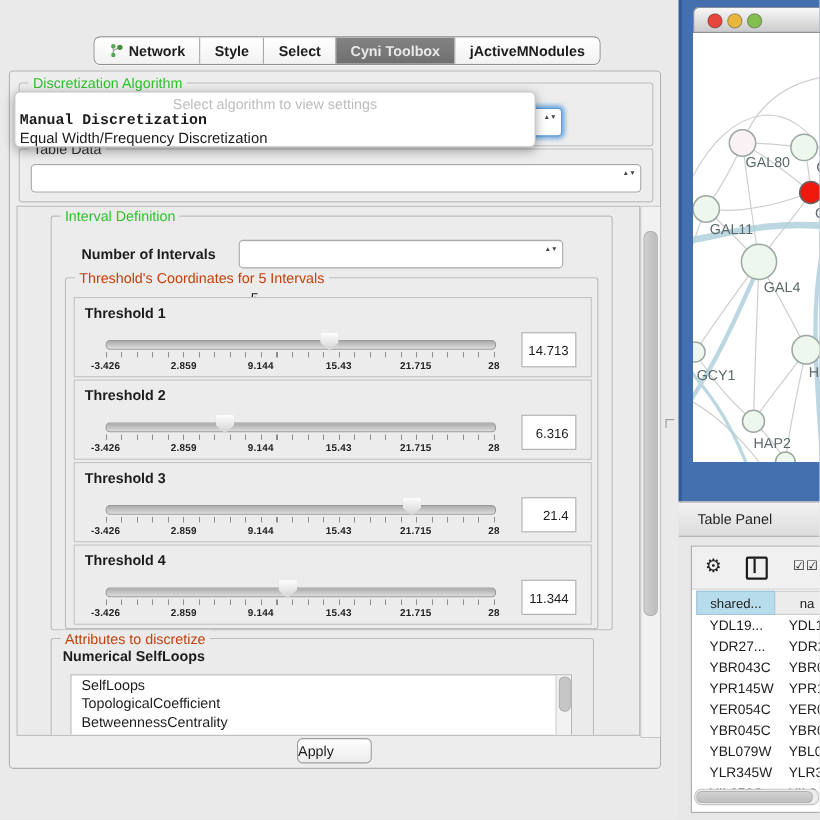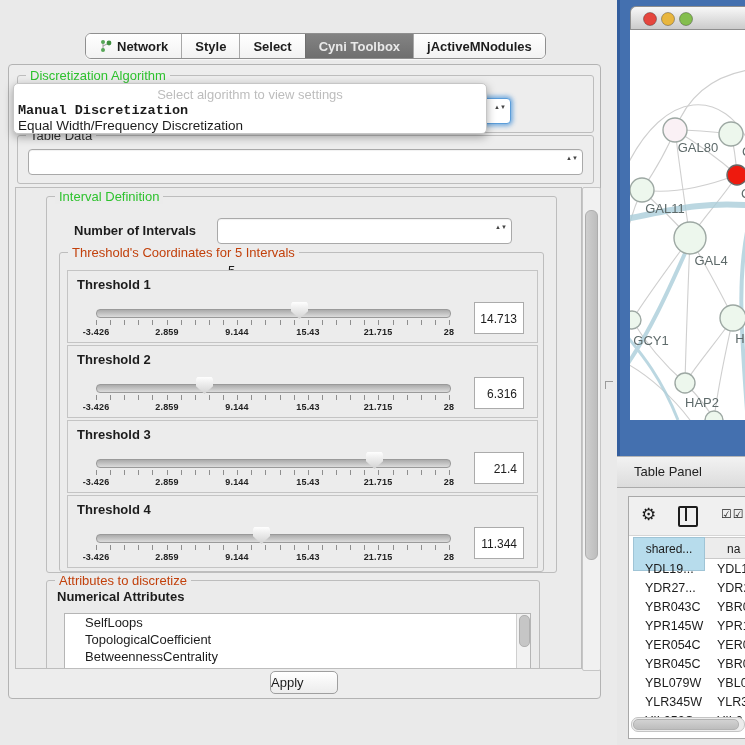--- a/index.html
+++ b/index.html
@@ -55,21 +55,21 @@
      background:linear-gradient(#FEFEFE,#D2D2D2);
      clip-path:polygon(8% 0,92% 0,100% 12%,100% 55%,50% 100%,0 55%,0 12%);
      filter:drop-shadow(0 0 1px #777);}
   .ticks{position:absolute;left:28px;top:49px;width:355px;height:5px;
      background:repeating-linear-gradient(90deg,#8E8E8E 0 1px,transparent 1px 14.12px);}
   .tick-label{position:absolute;top:56px;transform:translateX(-50%);font-size:9px;font-weight:bold;color:#222;letter-spacing:.2px;}
   .thr-value{position:absolute;left:406px;top:31px;width:50px;height:32px;background:#fff;
      border:1px solid #ABABAB;font-size:12px;line-height:32px;text-align:right;padding-right:6px;box-sizing:border-box;}
   
   .attr-list{position:absolute;left:17px;top:32px;width:454px;height:54px;background:#fff;
-     border:1px solid #B5B5B5;overflow:hidden;font-size:13px;padding-left:11px;}
+     border:1px solid #B5B5B5;overflow:hidden;font-size:13px;}
   .attr-item{padding-left:9px;line-height:17px;white-space:nowrap;}
   .attr-scroll{position:absolute;right:0;top:0;width:13px;height:54px;background:#F2F2F2;border-left:1px solid #CFCFCF;}
   .attr-thumb{position:absolute;left:1.5px;top:1px;width:9px;height:30px;border-radius:5px;background:#C6C6C6;border:1px solid #B0B0B0;}
   .btn{position:absolute;background:linear-gradient(#FFFFFF,#ECECEC);border:1px solid #9F9F9F;
      border-radius:5px;font-size:13px;text-align:left;}
   
   #net-window{left:617px;top:0;width:128px;height:456px;background:#4470AF;border-left:3px solid #335E9E;}
   .mac-titlebar{left:10px;top:6px;width:118px;height:24px;border-radius:6px 0 0 0;
      background:linear-gradient(#F8F8F8,#CBCBCB);border:1px solid #8E8E8E;border-right:none;box-sizing:border-box;}
   .net-canvas{left:10px;top:30px;width:118px;height:390px;background:#fff;overflow:hidden;}
@@ -80,21 +80,21 @@
      border-top:1px solid #B5B5B5;border-bottom:1px solid #ABABAB;}
   .tp-title{left:17px;top:0;line-height:30px;font-size:13px;color:#222;}
   .tp-container{left:11px;top:40px;width:140px;height:241px;background:#fff;border:1px solid #A8A8A8;overflow:hidden;}
   .tp-toolbar{position:absolute;left:0;top:0;width:140px;height:38px;background:#F0F0F0;border-bottom:1px solid #D5D5D5;}
   .gear{position:absolute;left:12px;top:7px;font-size:17px;color:#1c1c1c;}
   .split-icon{position:absolute;left:49px;top:9px;width:16px;height:17px;border:2px solid #1c1c1c;border-radius:2px;}
   .split-icon::after{content:"";position:absolute;left:5px;top:0;width:2px;height:13px;background:#1c1c1c;}
   .checks{position:absolute;left:92px;top:10px;font-size:12px;color:#1c1c1c;letter-spacing:1px;}
   .tp-header{position:absolute;top:40px;height:22px;font-size:12px;line-height:22px;}
   .hdr1{position:absolute;left:4px;top:0;width:72px;background:#B7DCEC;border:1px solid #9FC4D6;
-     box-sizing:border-box;text-align:center;height:34px;}
+     box-sizing:border-box;text-align:center;height:22px;}
   .hdr2{position:absolute;left:76px;top:0;width:80px;background:#ECECEC;border:1px solid #CACACA;
      border-left:none;box-sizing:border-box;height:22px;}
   .hdr2 span{position:absolute;left:22px;}
   .tp-rows{position:absolute;left:0;top:63px;width:140px;font-size:12.5px;}
   .tp-row{height:19px;line-height:19px;position:relative;white-space:nowrap;}
   .c0{position:absolute;left:16px;}
   .c1{position:absolute;left:88px;}
   .hscroll{position:absolute;left:2px;top:220px;width:112px;height:13px;background:#ECECEC;
      border:1px solid #C4C4C4;border-radius:7px;}
   .hthumb{position:absolute;left:1px;top:1px;width:104px;height:9px;border-radius:5px;
@@ -222,21 +222,21 @@
             <span class="tick-label" style="left:240px;">15.43</span>
             <span class="tick-label" style="left:310px;">21.715</span>
             <span class="tick-label" style="left:381px;">28</span>
             <div class="thr-value">11.344</div>
           </div>
         </div>
       </div>
 
       <div class="groupbox" style="left:30px;top:392px;width:492px;height:92px;background:#EBEBEB;">
         <span class="group-title gt-blue" style="background:#EBEBEB;">Attributes to discretize</span>
-        <div class="abs" style="left:10px;top:8px;font-size:13px;font-weight:bold;">Numerical Attributes</div>
+        <div class="abs" style="left:10px;top:8px;font-size:13px;font-weight:bold;">Numerical SelfLoops</div>
         <div class="attr-list">
           <div class="attr-item">SelfLoops</div>
           <div class="attr-item">TopologicalCoefficient</div>
           <div class="attr-item">BetweennessCentrality</div>
           <div class="attr-scroll">
               <div class="attr-thumb"></div>
             </div>
         </div>
       </div>
     </div>

